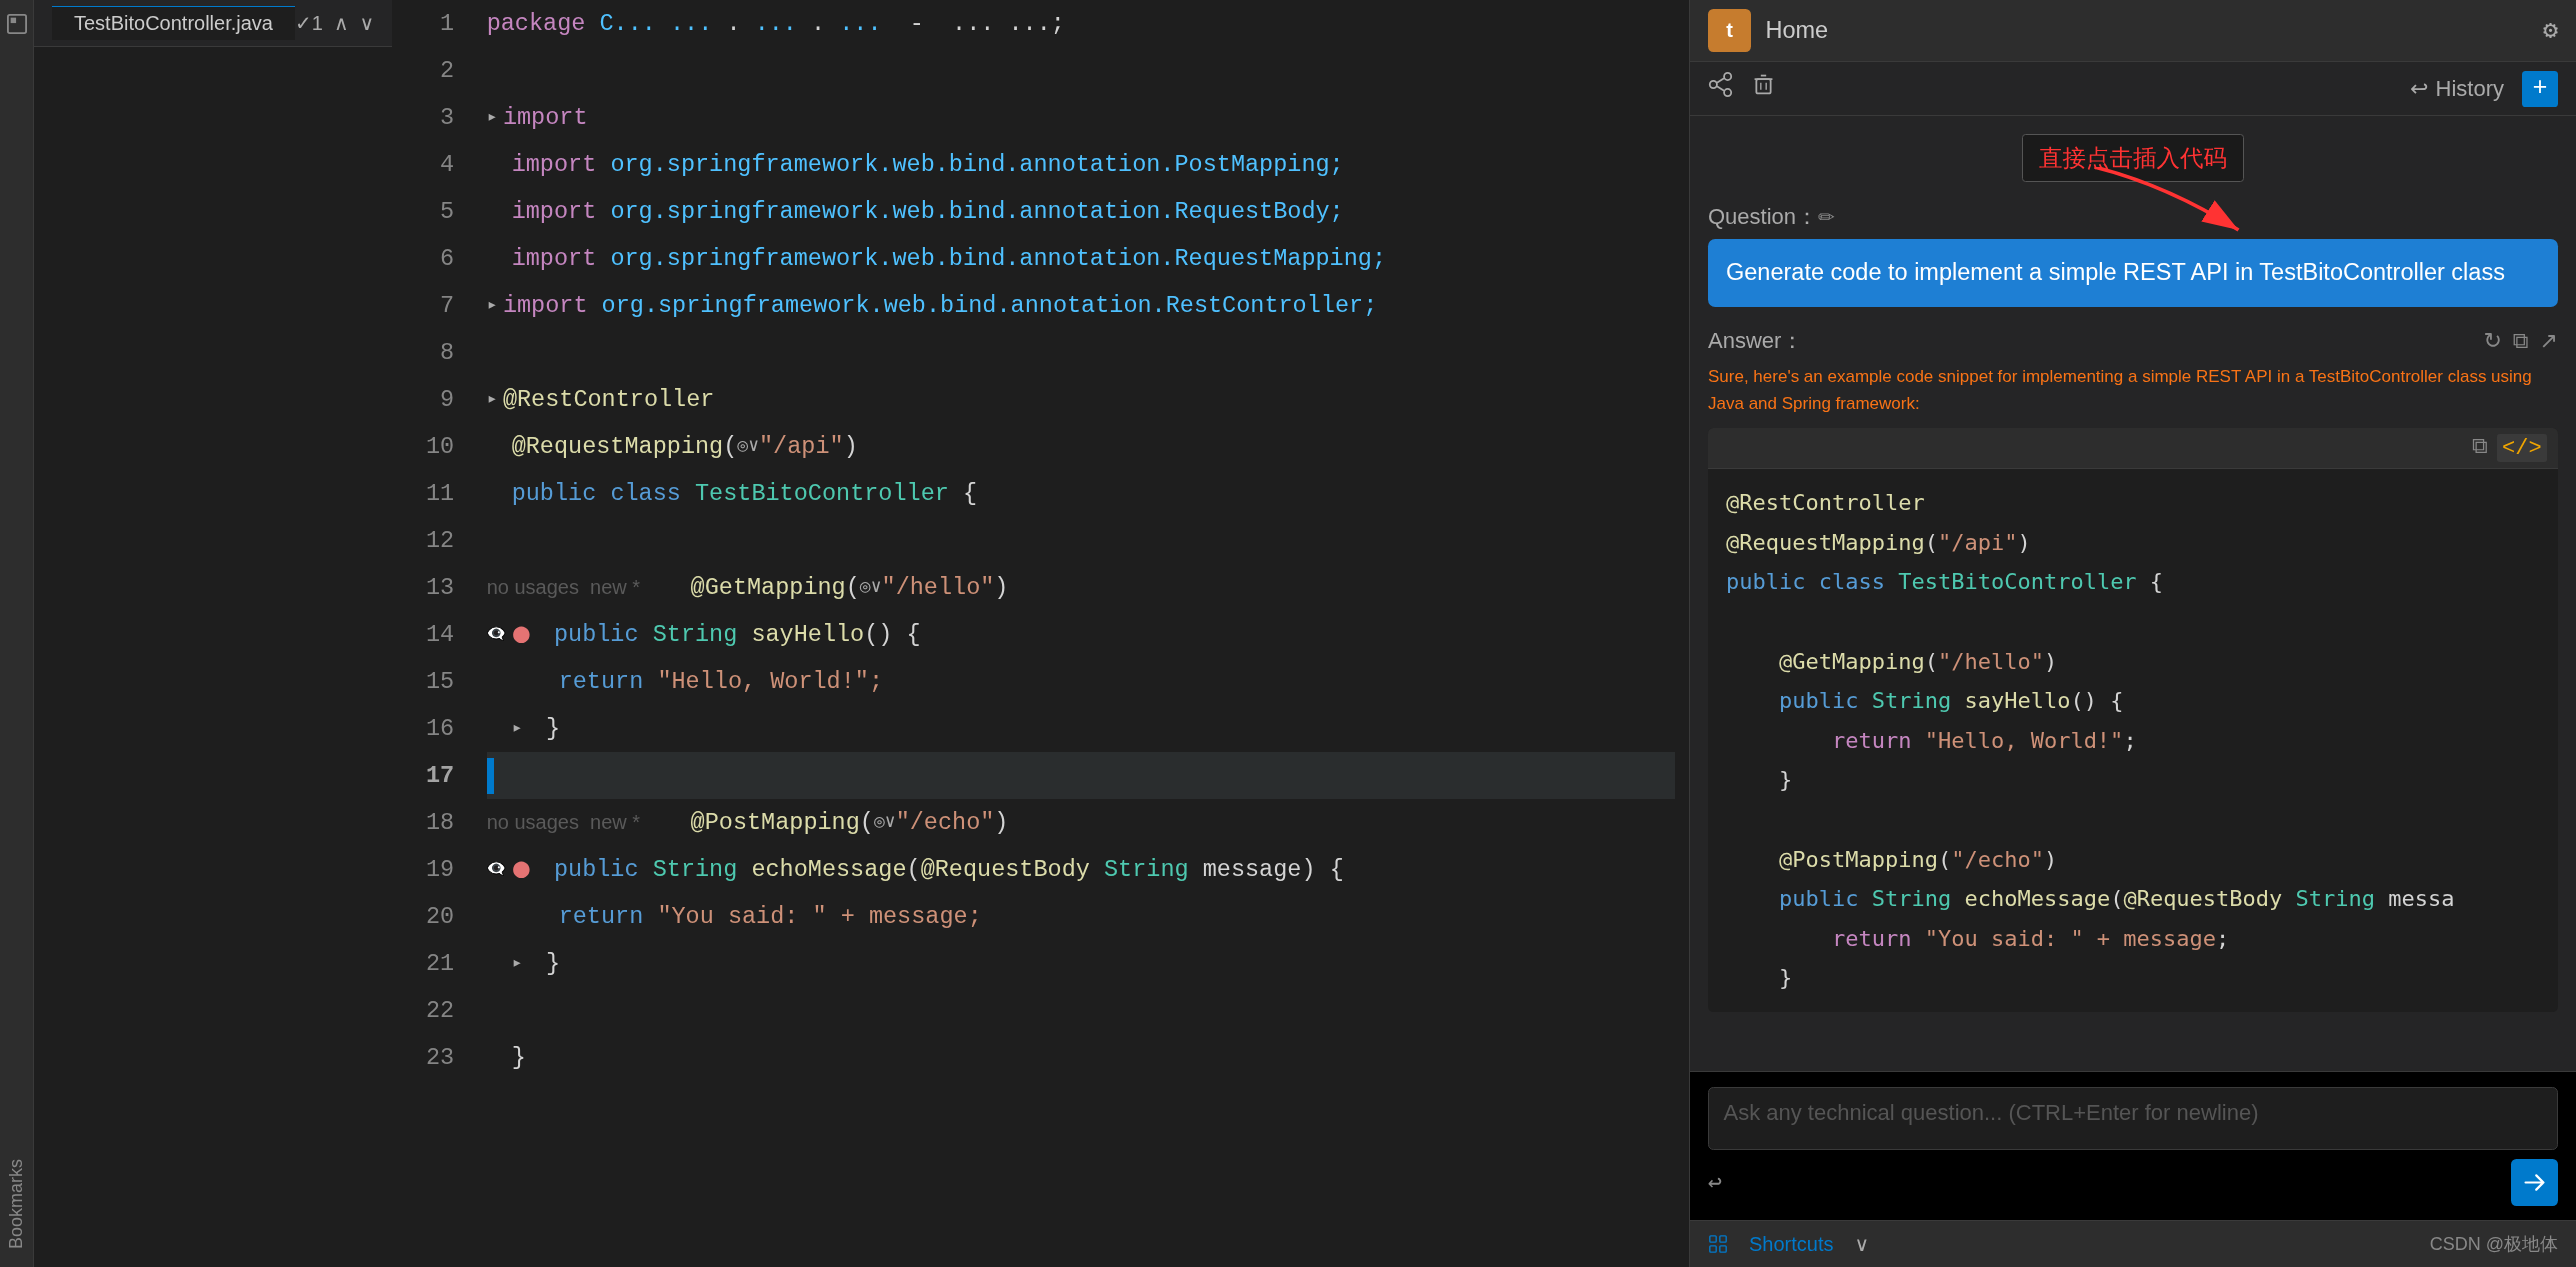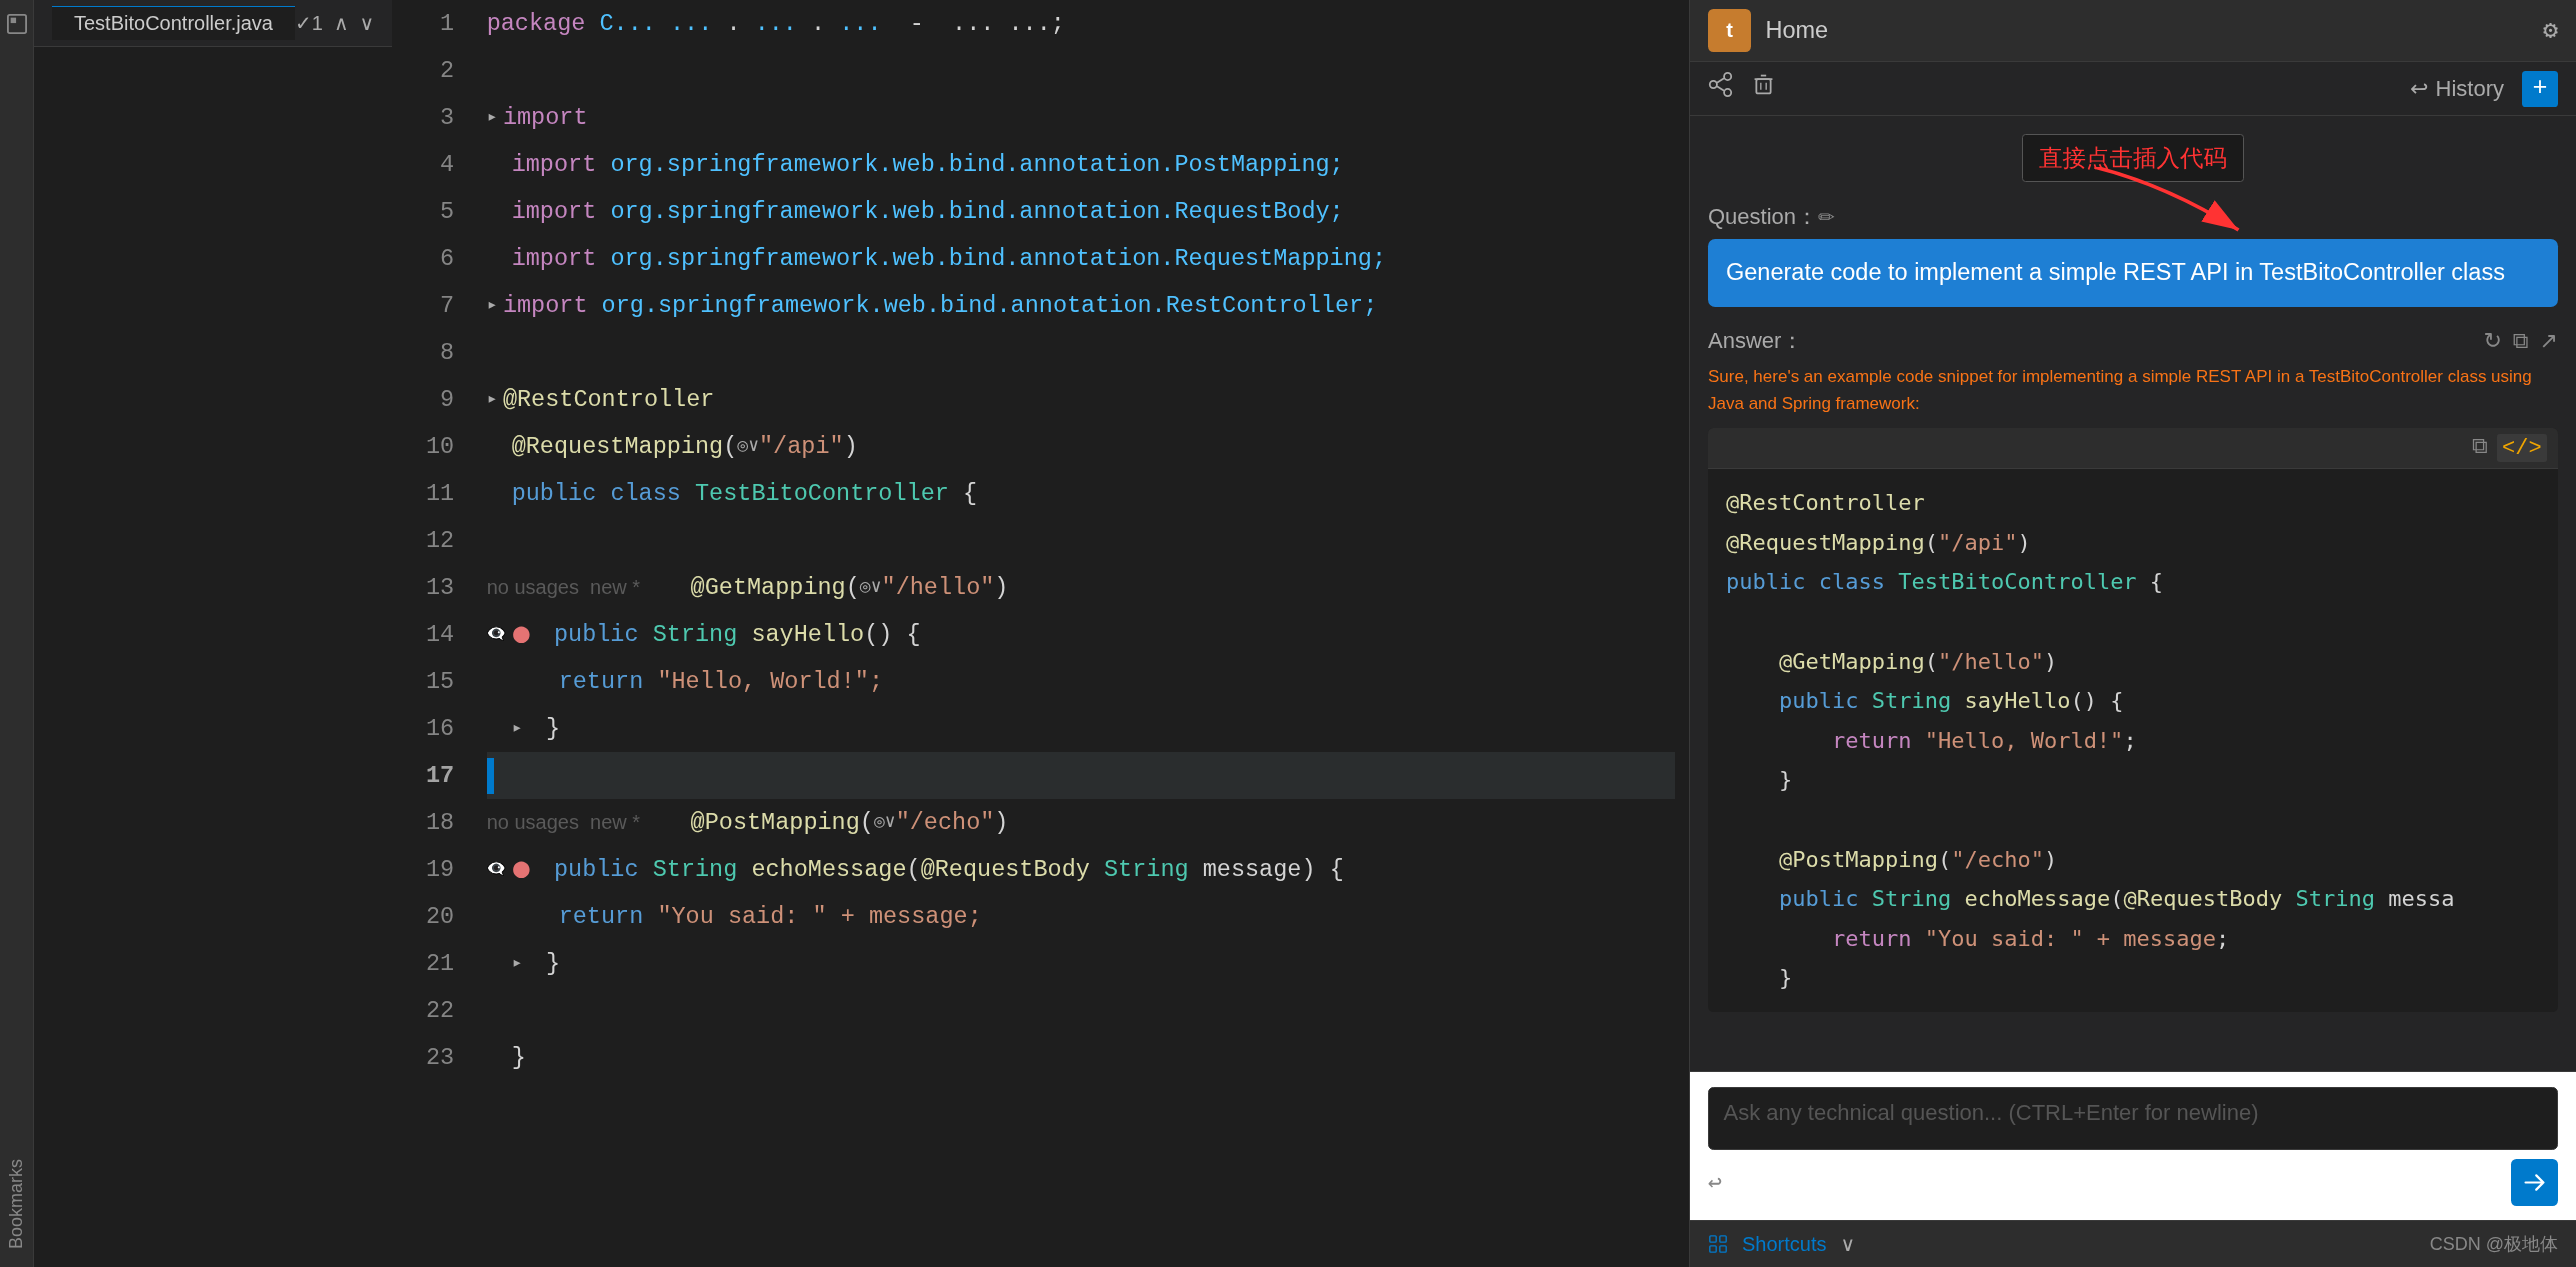--- a/index.html
+++ b/index.html
@@ -300,21 +300,21 @@
     .cb-class { color: #4ec9b0; }
     .cb-string { color: #ce9178; }
     .cb-method { color: #dcdcaa; }
     .cb-white { color: #d4d4d4; }
     .cb-return { color: #c586c0; }
 
     
     .input-area {
       border-top: 0.9px solid #3a3a3a;
       padding: 14.5px 18px;
-      background: #ffffff;
+      background: #000000;
     }
     .input-box {
       background: #1e1e1e;
       border: 0.9px solid #3a3a3a;
       border-radius: 5.4px;
       padding: 12.7px 14.5px;
       color: #888;
       font-size: 22px;
       font-family: sans-serif;
       min-height: 63px;
@@ -355,21 +355,21 @@
       justify-content: space-between;
       padding: 0 18px;
       border-top: 0.9px solid #3a3a3a;
     }
     .shortcuts-label {
       color: #aaa;
       font-size: 20px;
       font-family: sans-serif;
       display: flex;
       align-items: center;
-      gap: 14px;
+      gap: 21px;
       justify-content: center;
     }
     .csdn-label {
       color: #888;
       font-size: 18px;
       font-family: sans-serif;
     }
 
     .red-tooltip {
       background: #1a1a1a;

